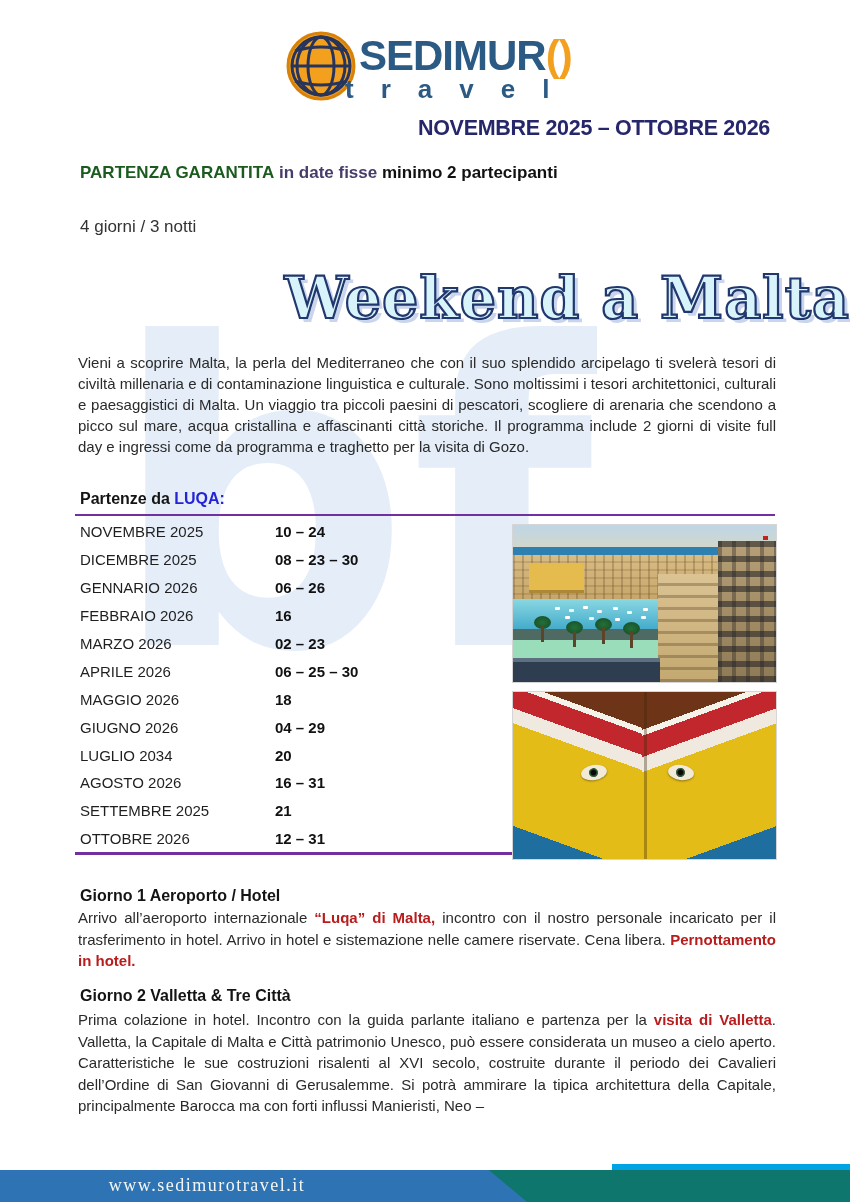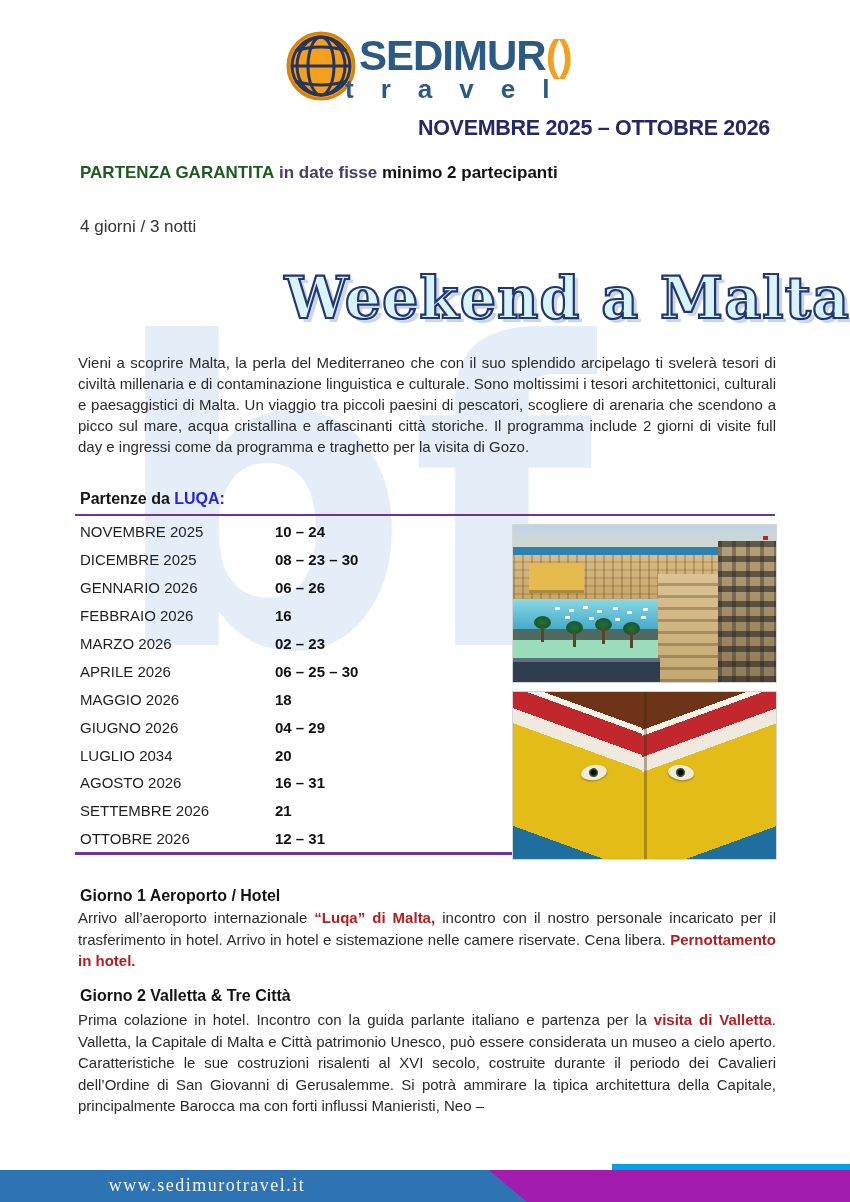--- a/index.html
+++ b/index.html
@@ -111,21 +111,21 @@
   
   .day-heading{position:absolute;left:80px;font-size:16px;font-weight:bold;color:#141414;z-index:1;}
   .day-body{position:absolute;left:78px;width:698px;font-size:15px;line-height:21.5px;
      color:#2a2a2a;text-align:justify;z-index:1;}
   .day-body b{color:#b91c1c;margin-top:48px;}
   .dh1{top:887px;} .db1{top:907px;}
   .dh2{top:987px;} .db2{top:1009px;}
 
   
   .footer-strip{position:absolute;left:612px;top:1164px;width:238px;height:6px;background:#00a4e4;z-index:1;}
-  .footer{position:absolute;left:0;right:0;top:1170px;height:32px;background:#a21caf;z-index:1;}
+  .footer{position:absolute;left:0;right:0;top:1170px;height:32px;background:#0f766e;z-index:1;}
   .footer-dark{position:absolute;inset:0;background:#2e74b5;
      clip-path:polygon(0 0,57.5% 0,62% 100%,0 100%);}
   .footer-url{position:absolute;left:7px;top:5px;width:400px;text-align:center;
      font-family:"Liberation Serif",serif;font-size:18px;color:#f3f6f2;letter-spacing:1.5px;}
 </style>
 </head>
 <body>
 
 <div class="page">
 
@@ -196,21 +196,21 @@
     </div>
       <div class="dep-row" style="">
       <div class="dep-month">LUGLIO 2034</div>
       <div class="dep-dates">20</div>
     </div>
       <div class="dep-row" style="">
       <div class="dep-month">AGOSTO 2026</div>
       <div class="dep-dates">16 – 31</div>
     </div>
       <div class="dep-row" style="">
-      <div class="dep-month">SETTEMBRE 2026</div>
+      <div class="dep-month">SETTEMBRE 2025</div>
       <div class="dep-dates">21</div>
     </div>
       <div class="dep-row" style="">
       <div class="dep-month">OTTOBRE 2026</div>
       <div class="dep-dates">12 – 31</div>
     </div>
     </div>
 
   <div class="rule rule2"></div>
 

